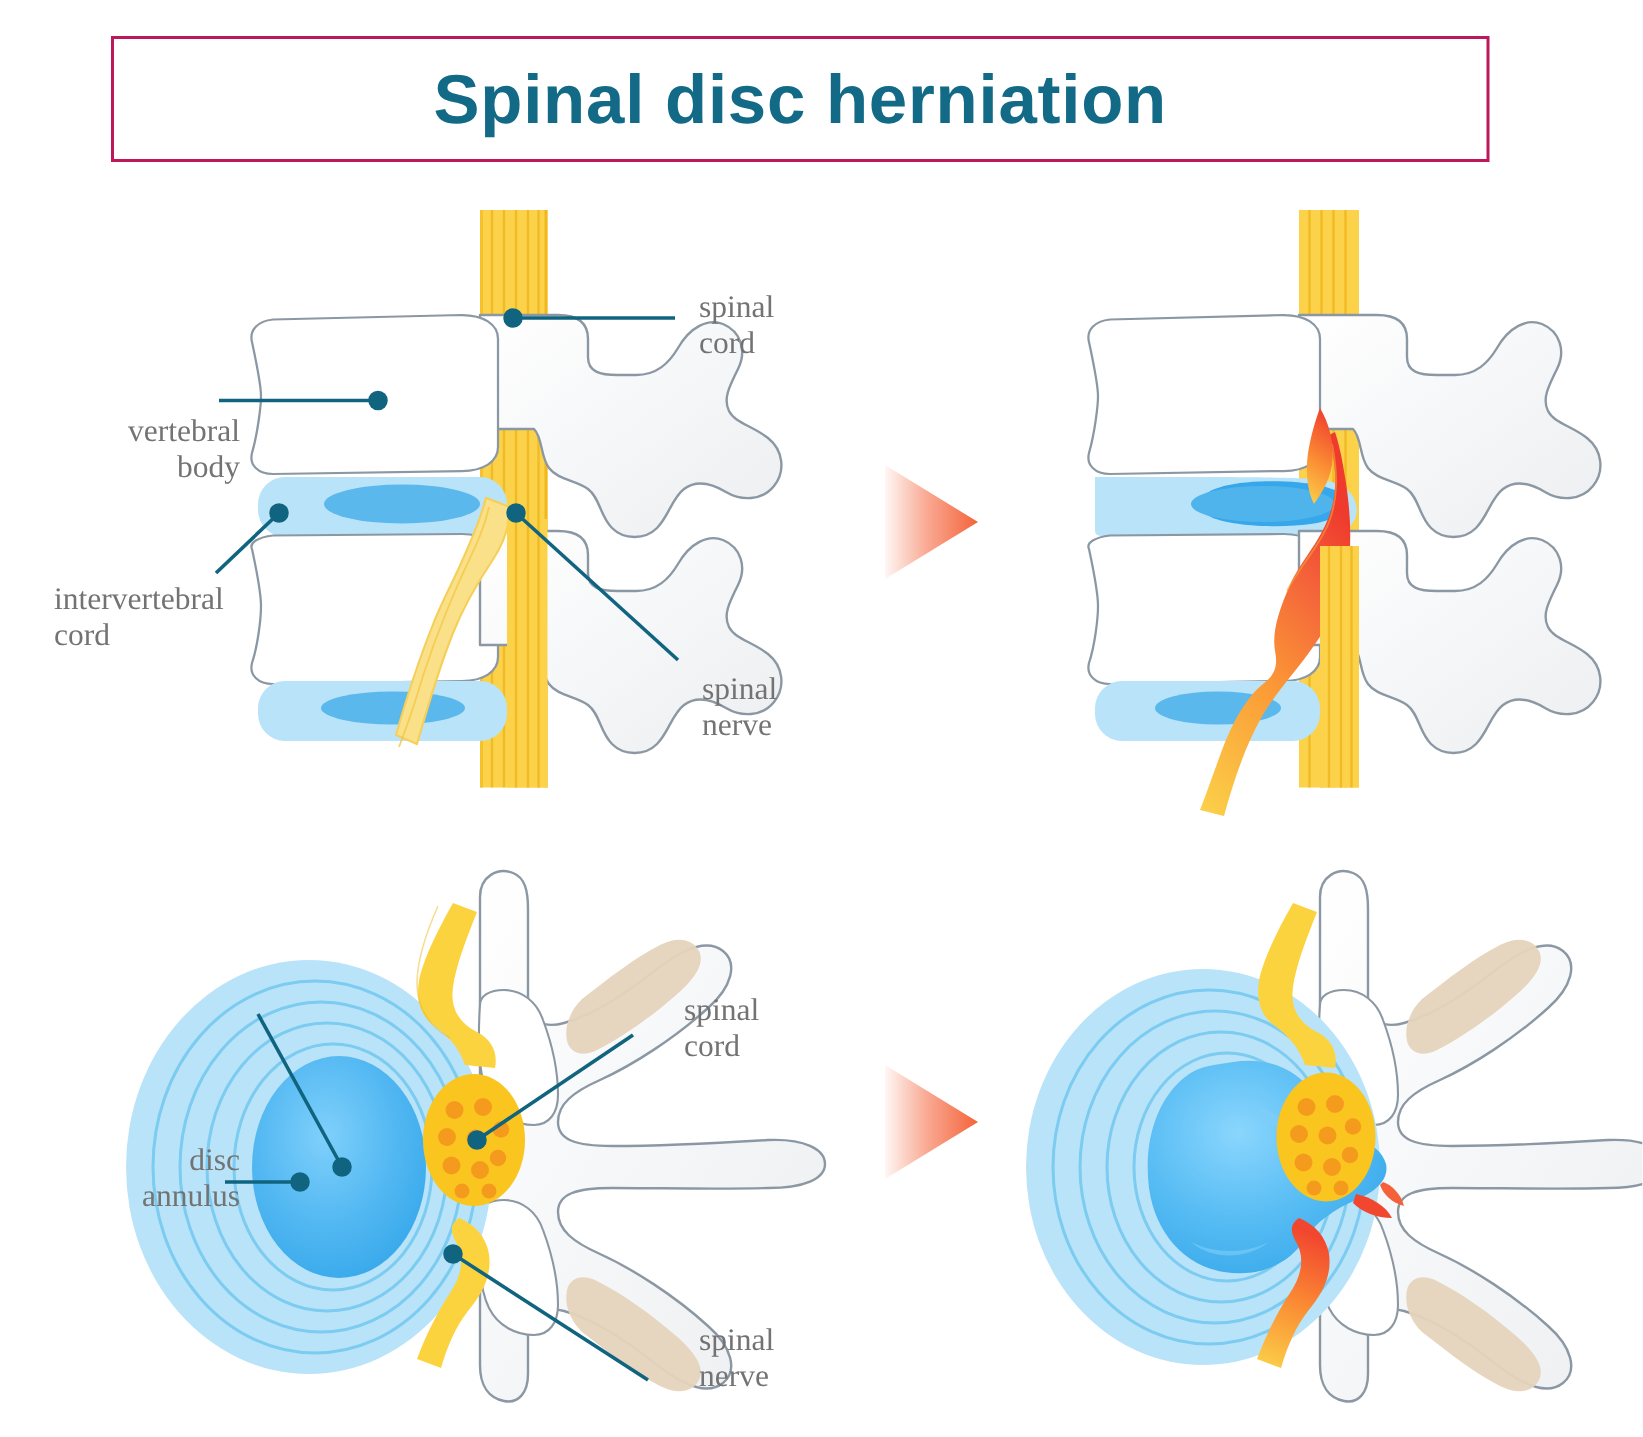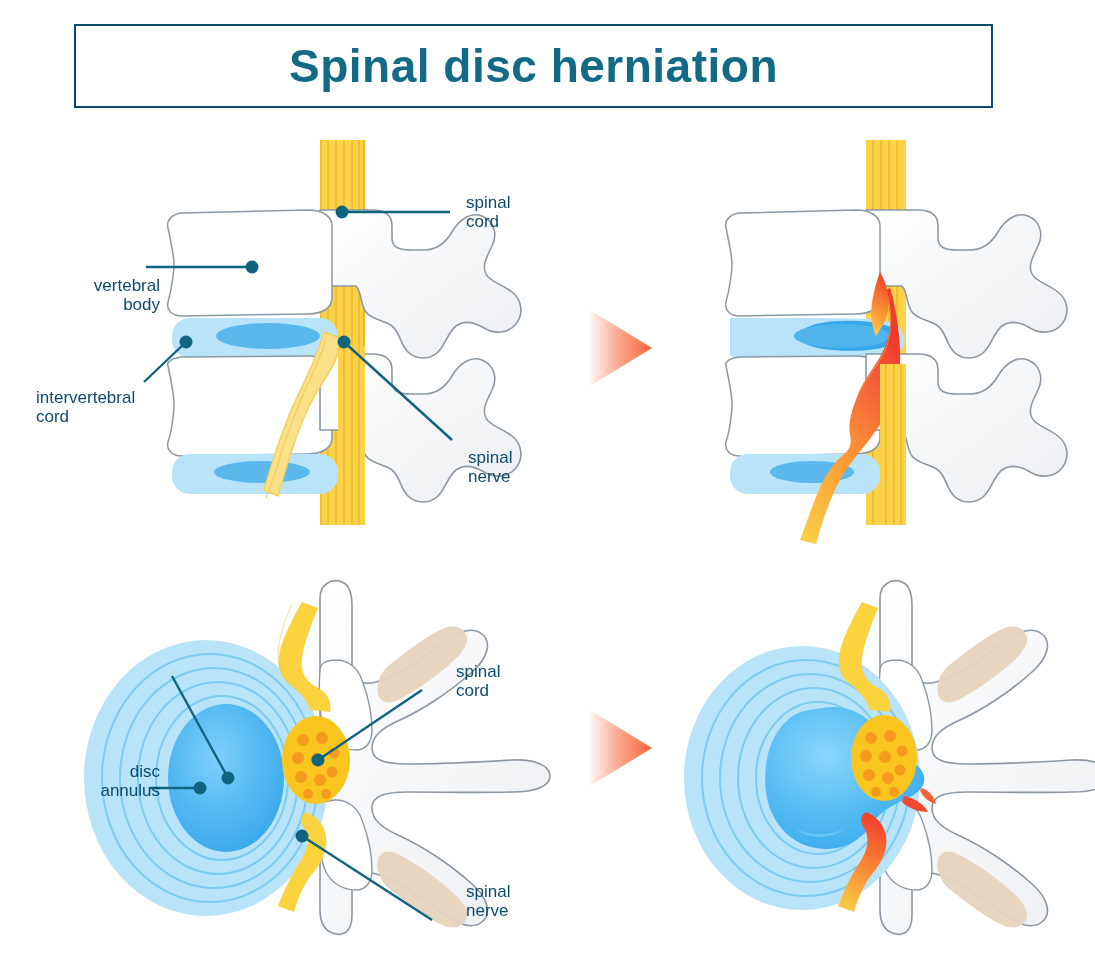--- a/index.html
+++ b/index.html
@@ -19,21 +19,21 @@
     overflow: hidden;
   }
 
   
   #title-box {
     position: absolute;
     left: 74px;
     top: 24px;
     width: 919px;
     height: 84px;
-    border: 2px solid #0c4a6e;
+    border: 2px solid #be185d;
     box-sizing: border-box;
     background: #ffffff;
     display: flex;
     align-items: center;
     justify-content: center;
   }
   #title-text {
     font-size: 46px;
     font-weight: bold;
     color: #126a87;
@@ -58,25 +58,25 @@
     position: absolute;
     width: 110px;
     height: 110px;
   }
   #arrow-top    { left: 580px; top: 288px; }
   #arrow-bottom { left: 580px; top: 688px; }
 
   
   .label {
     position: absolute;
-    color: #0c4a6e;
-    font-size: 17px;
+    color: #737373;
+    font-size: 21px;
     line-height: 1.12;
     white-space: pre-line;
-    font-family: Liberation Sans, sans-serif;
+    font-family: Liberation Serif, serif;
   }
   .label.right-align { text-align: right; }
 </style>
 </head>
 <body>
 
 <div id="stage">
 
   <div id="title-box">
     <div id="title-text">Spinal disc herniation</div>

